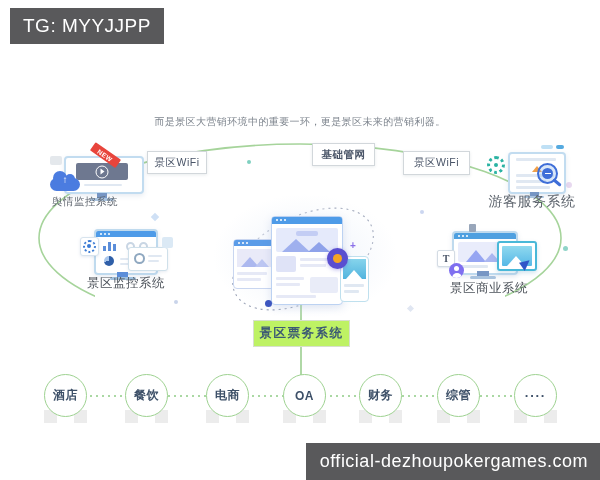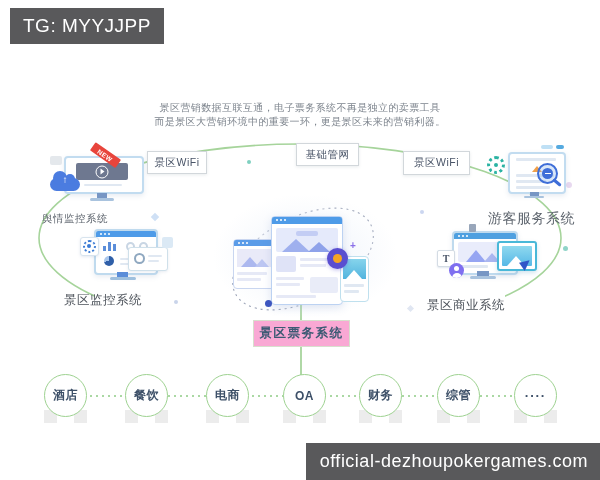--- a/index.html
+++ b/index.html
@@ -20,24 +20,24 @@
 
   
   .lines{position:absolute;left:0;top:0;z-index:1;}
 
   
   .node-box{position:absolute;z-index:4;background:#fff;border:1px solid #d2d7db;
             box-shadow:0 1px 3px rgba(90,110,130,.14);color:#4a5568;font-size:10.5px;
             display:flex;align-items:center;justify-content:center;letter-spacing:.5px;}
 
   
-  .sys-label{position:absolute;z-index:4;color:#5d646d;letter-spacing:.5px;margin-top:17px;}
-
-  
-  .center-label{position:absolute;left:253px;top:320px;width:95px;height:25px;z-index:6;background:#f9a8d4;
+  .sys-label{position:absolute;z-index:4;text-align:center;color:#5d646d;letter-spacing:.5px;}
+
+  
+  .center-label{position:absolute;left:253px;top:320px;width:95px;height:25px;z-index:6;background:#bef264;
                 border:1px solid #d7dfcd;display:flex;align-items:center;justify-content:center;
                 font-size:12.5px;font-weight:600;color:#3c5a74;letter-spacing:1.5px;}
 
   
   .circle-wrap{position:absolute;top:374px;width:44px;height:50px;z-index:4;}
   .circle-wrap .sq{position:absolute;width:13px;height:13px;background:#ececec;top:36px;}
   .sq-l{left:0;}.sq-r{left:30px;}
   .circle{position:absolute;left:0;top:0;width:41px;height:41px;border-radius:50%;
           border:1.5px solid #9ed291;background:#fff;display:flex;align-items:center;justify-content:center;
           font-size:12px;font-weight:600;color:#3d5068;letter-spacing:.5px;}
@@ -133,25 +133,24 @@
     <g transform="rotate(-27 303 259)">
       <ellipse cx="303" cy="259" rx="76" ry="42" fill="none" stroke="#99a1b5" stroke-width="1.1" stroke-dasharray="2 4"></ellipse>
     </g>
     <line x1="301" y1="304" x2="301" y2="375" stroke="#9ccf90" stroke-width="1.6"></line>
     <line x1="66" y1="396" x2="536" y2="396" stroke="#8fcc85" stroke-width="1.4" stroke-dasharray="2 4"></line>
   </svg>
 
   <div class="wm wm-top">TG: MYYJJPP</div>
   <div class="wm wm-bottom">official-dezhoupokergames.com</div>
 
-  <div class="subtitle sub1">景区营销数据互联互通，电子票务系统不再是独立的卖票工具</div>
   <div class="subtitle sub2">而是景区大营销环境中的重要一环，更是景区未来的营销利器。</div>
 
   <div class="node-box" style="left:147px;top:151px;width:58px;height:21px;">景区WiFi</div>
-  <div class="node-box" style="left:296px;top:143px;width:61px;height:21px;">基础管网</div>
+  <div class="node-box" style="left:312px;top:143px;width:61px;height:21px;font-weight:bold;">基础管网</div>
   <div class="node-box" style="left:403px;top:151px;width:65px;height:22px;">景区WiFi</div>
 
   <div class="il">
     <div class="deco" style="left:50px;top:156px;width:12px;height:9px;background:#e4e8ec;border-radius:2px;"></div>
     <div class="monitor" style="left:64px;top:156px;width:76px;height:34px;">
       <div class="player" style="left:10px;top:5px;width:52px;height:17px;">
         <span class="play"></span>
       </div>
       <div class="bar" style="left:18px;top:26px;width:38px;height:2px;"></div>
     </div>

